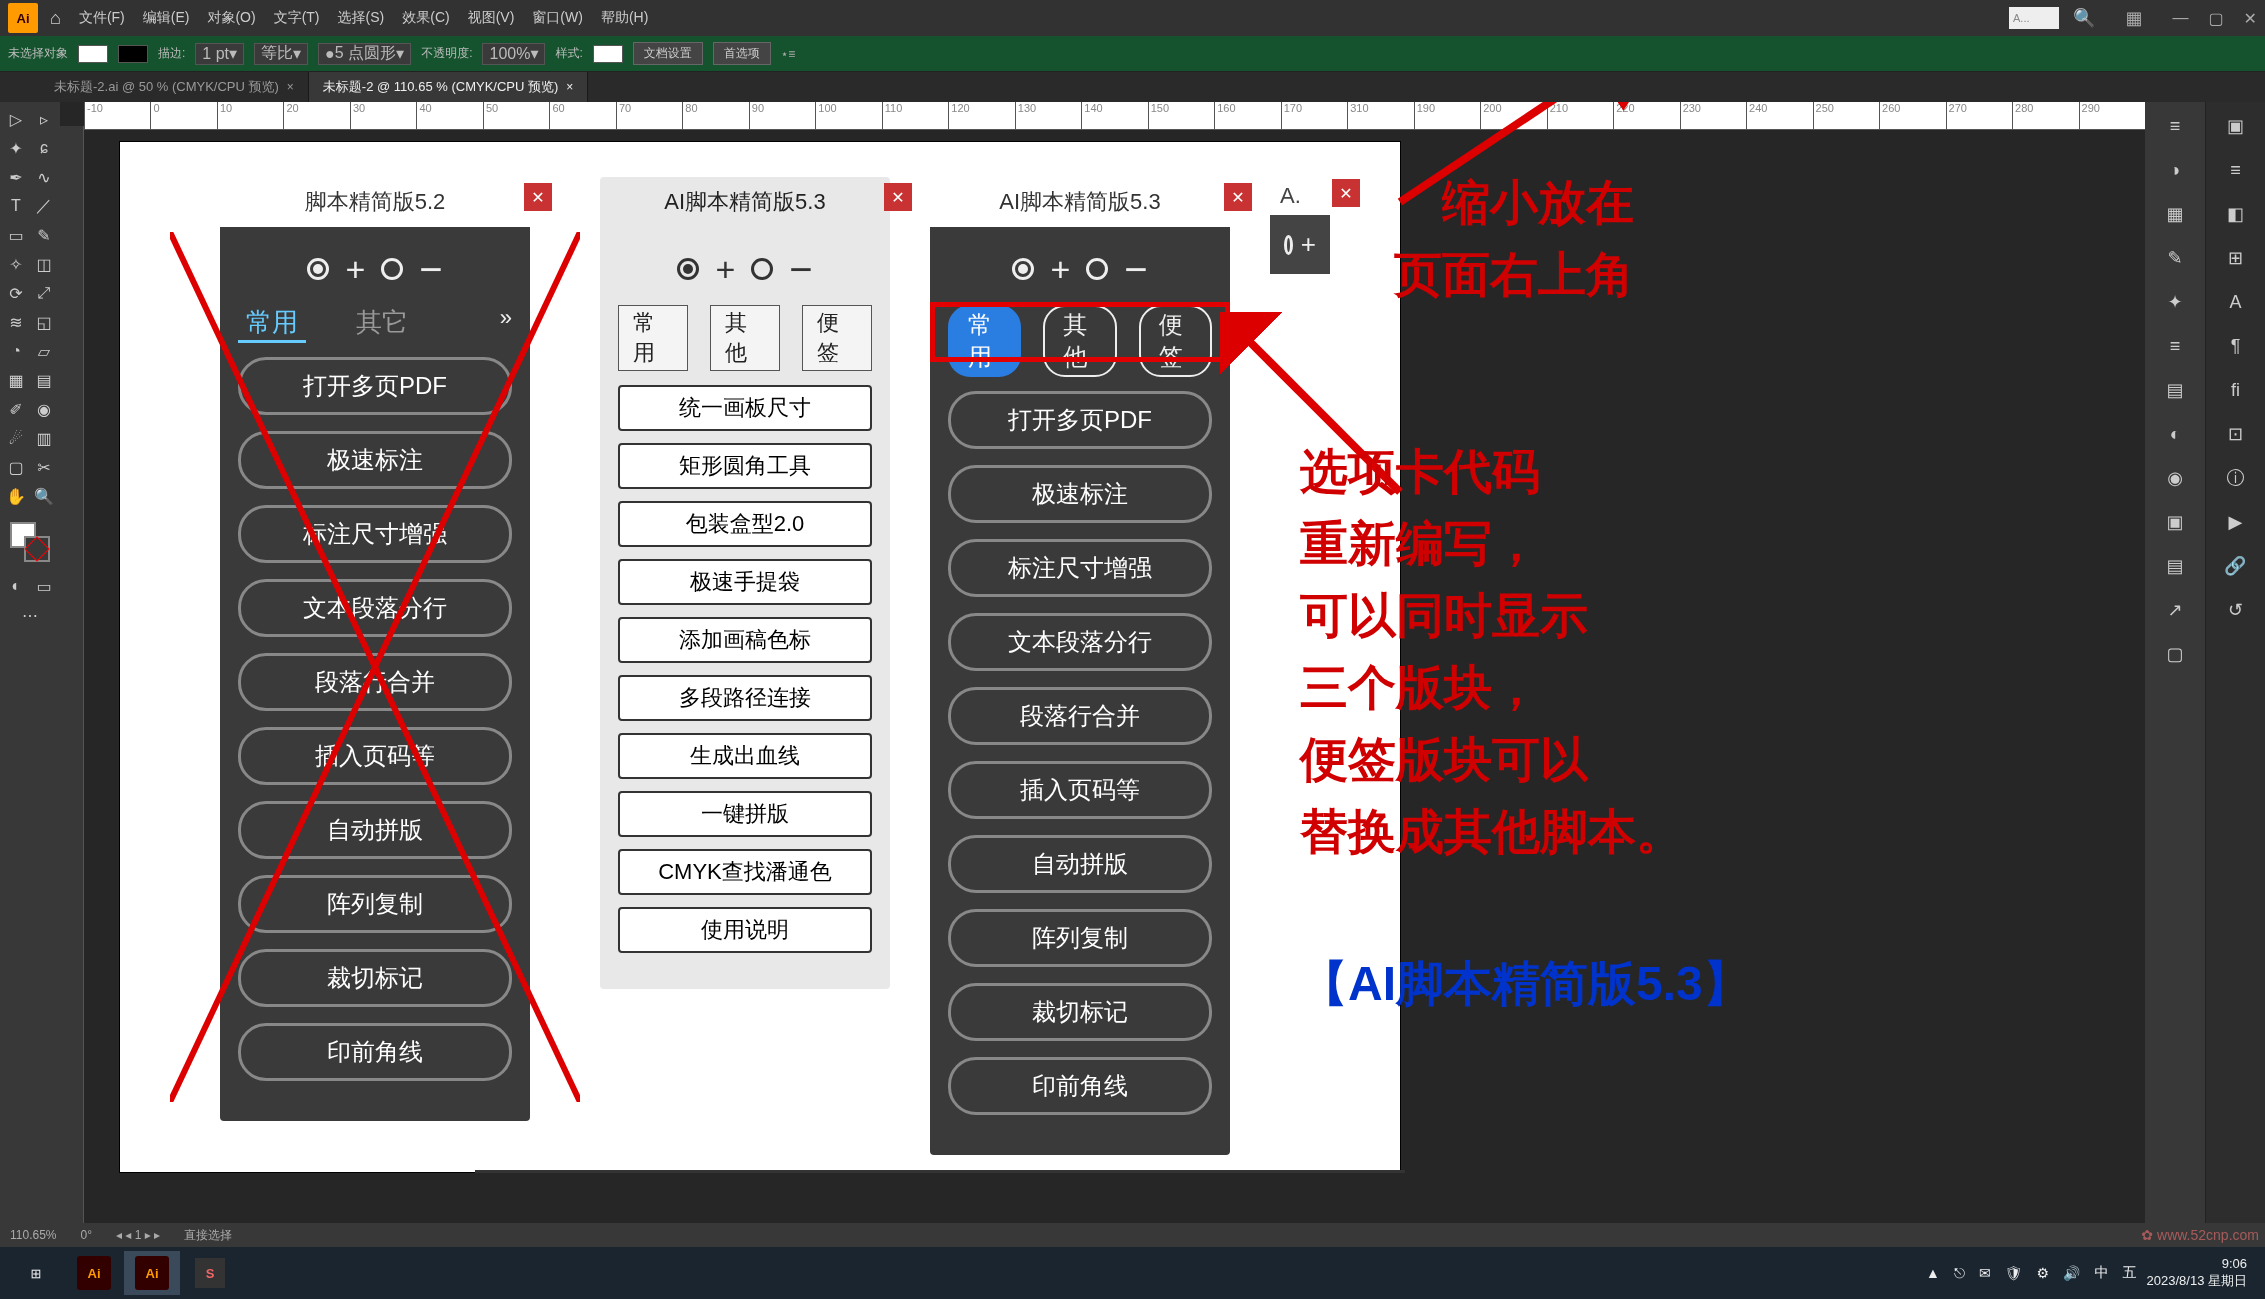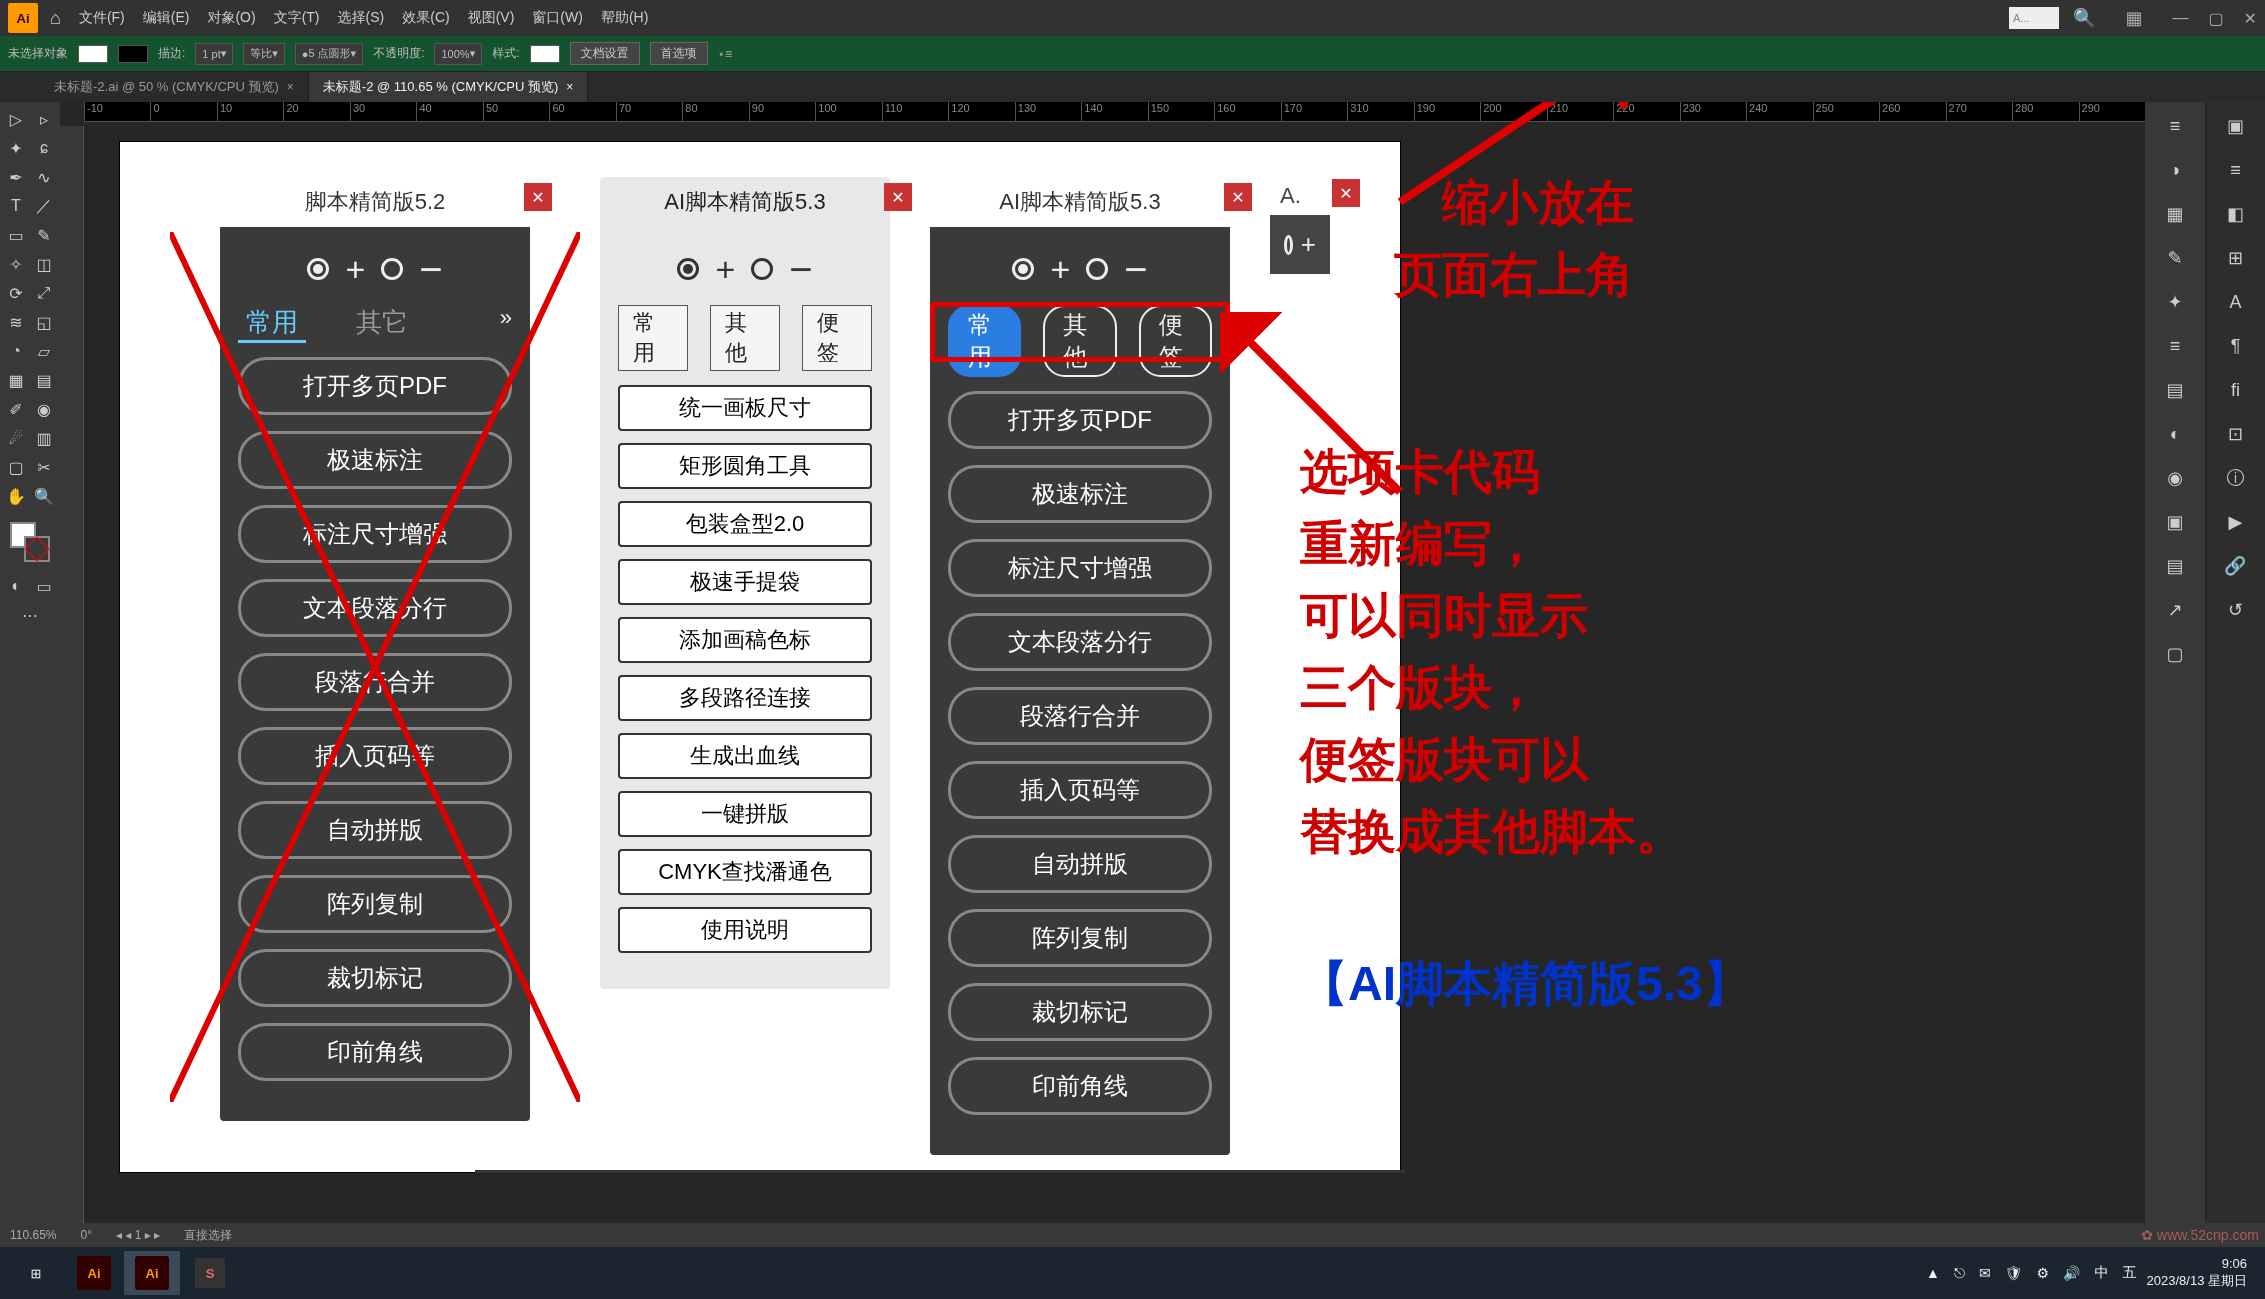--- a/index.html
+++ b/index.html
@@ -11,21 +11,21 @@
 .ai-logo { width: 30px; height: 30px; background: #ff9a00; display: flex; align-items: center; justify-content: center; color: #330000; font-weight: bold; font-size: 13px; margin-right: 12px; border-radius: 2px; }
 .home-icon { color: #ccc; margin-right: 18px; font-size: 18px; }
 .menu-item { margin-right: 18px; cursor: pointer; }
 .menu-spacer { flex: 1; }
 .menu-right-box { width: 50px; height: 22px; background: #eee; margin-right: 14px; display: flex; align-items: center; padding: 0 4px; font-size: 11px; color: #888; }
 .search-icon { color: #aaa; font-size: 18px; margin-right: 30px; }
 .win-controls { display: flex; gap: 20px; color: #aaa; font-size: 16px; }
 
 
 .control-bar { height: 36px; background: #14532d; display: flex; align-items: center; padding: 0 8px; color: #bbb; font-size: 12px; gap: 10px; border-bottom: 1px solid #222; }
-.ctrl-dd { background: #3a3a3a; border: 1px solid #555; height: 22px; display: flex; align-items: center; padding: 0 6px; font-size: 11px; }
+.ctrl-dd { background: #3a3a3a; border: 1px solid #555; height: 22px; display: flex; align-items: center; padding: 0 6px; font-size: 16px; }
 .ctrl-swatch { width: 30px; height: 18px; background: #fff; border: 1px solid #555; }
 .ctrl-sw-black { background: #000; }
 .ctrl-btn { background: #444; border: 1px solid #666; padding: 2px 10px; font-size: 12px; color: #ccc; text-align: right; }
 
 
 .tab-bar { height: 30px; background: #2a2a2a; display: flex; align-items: flex-end; padding-left: 40px; color: #999; font-size: 13px; }
 .doc-tab { padding: 6px 14px; background: #2a2a2a; border-right: 1px solid #1a1a1a; display: flex; align-items: center; gap: 8px; }
 .doc-tab.active { background: #383838; color: #eee; }
 .tab-close { font-size: 12px; }
 
@@ -33,21 +33,21 @@
 .main-wrap { position: absolute; top: 102px; left: 0; right: 0; bottom: 52px; display: flex; }
 .left-tools { width: 60px; background: #383838; display: flex; flex-direction: column; align-items: center; padding-top: 4px; gap: 3px; }
 .tool-cell { width: 26px; height: 26px; color: #ccc; display: flex; align-items: center; justify-content: center; font-size: 16px; cursor: pointer; }
 .tool-row { display: flex; gap: 2px; }
 .color-chips { margin-top: 10px; position: relative; width: 40px; height: 40px; }
 .chip-fg { width: 26px; height: 26px; background: #fff; border: 2px solid #888; position: absolute; top: 0; left: 0; }
 .chip-bg { width: 26px; height: 26px; background: #383838; border: 2px solid #888; position: absolute; bottom: 0; right: 0; }
 .chip-bg::after { content: ""; position: absolute; top: 2px; left: 2px; right: 2px; bottom: 2px; border: 1px solid #f00; transform: rotate(45deg); }
 
 .canvas-area { flex: 1; background: #262626; position: relative; overflow: hidden; }
-.ruler-h { height: 20px; background: #000000; border-bottom: 1px solid #555; position: absolute; top: 0; left: 24px; right: 0; display: flex; color: #888; font-size: 11px; }
+.ruler-h { height: 28px; background: #ffffff; border-bottom: 1px solid #555; position: absolute; top: 0; left: 24px; right: 0; display: flex; color: #888; font-size: 11px; }
 .ruler-v { width: 24px; background: #383838; border-right: 1px solid #555; position: absolute; top: 24px; left: 0; bottom: 0; }
 .rule-tick { flex: 1; border-left: 1px solid #555; padding-left: 2px; line-height: 12px; }
 .artboard { position: absolute; top: 40px; left: 60px; width: 1280px; height: 1030px; background: #fff; box-shadow: 0 0 0 1px #000; }
 .bottom-doc-border { position: absolute; top: 1068px; left: 415px; width: 930px; height: 3px; background: #333; }
 
 .right-panels { width: 60px; background: #383838; display: flex; flex-direction: column; align-items: center; padding-top: 6px; gap: 8px; }
 .right-panels2 { width: 60px; background: #2d2d2d; display: flex; flex-direction: column; align-items: center; padding-top: 6px; gap: 8px; border-left: 1px solid #222; }
 .panel-icon { width: 36px; height: 36px; color: #ccc; display: flex; align-items: center; justify-content: center; font-size: 18px; cursor: pointer; border-radius: 3px; }
 
 

